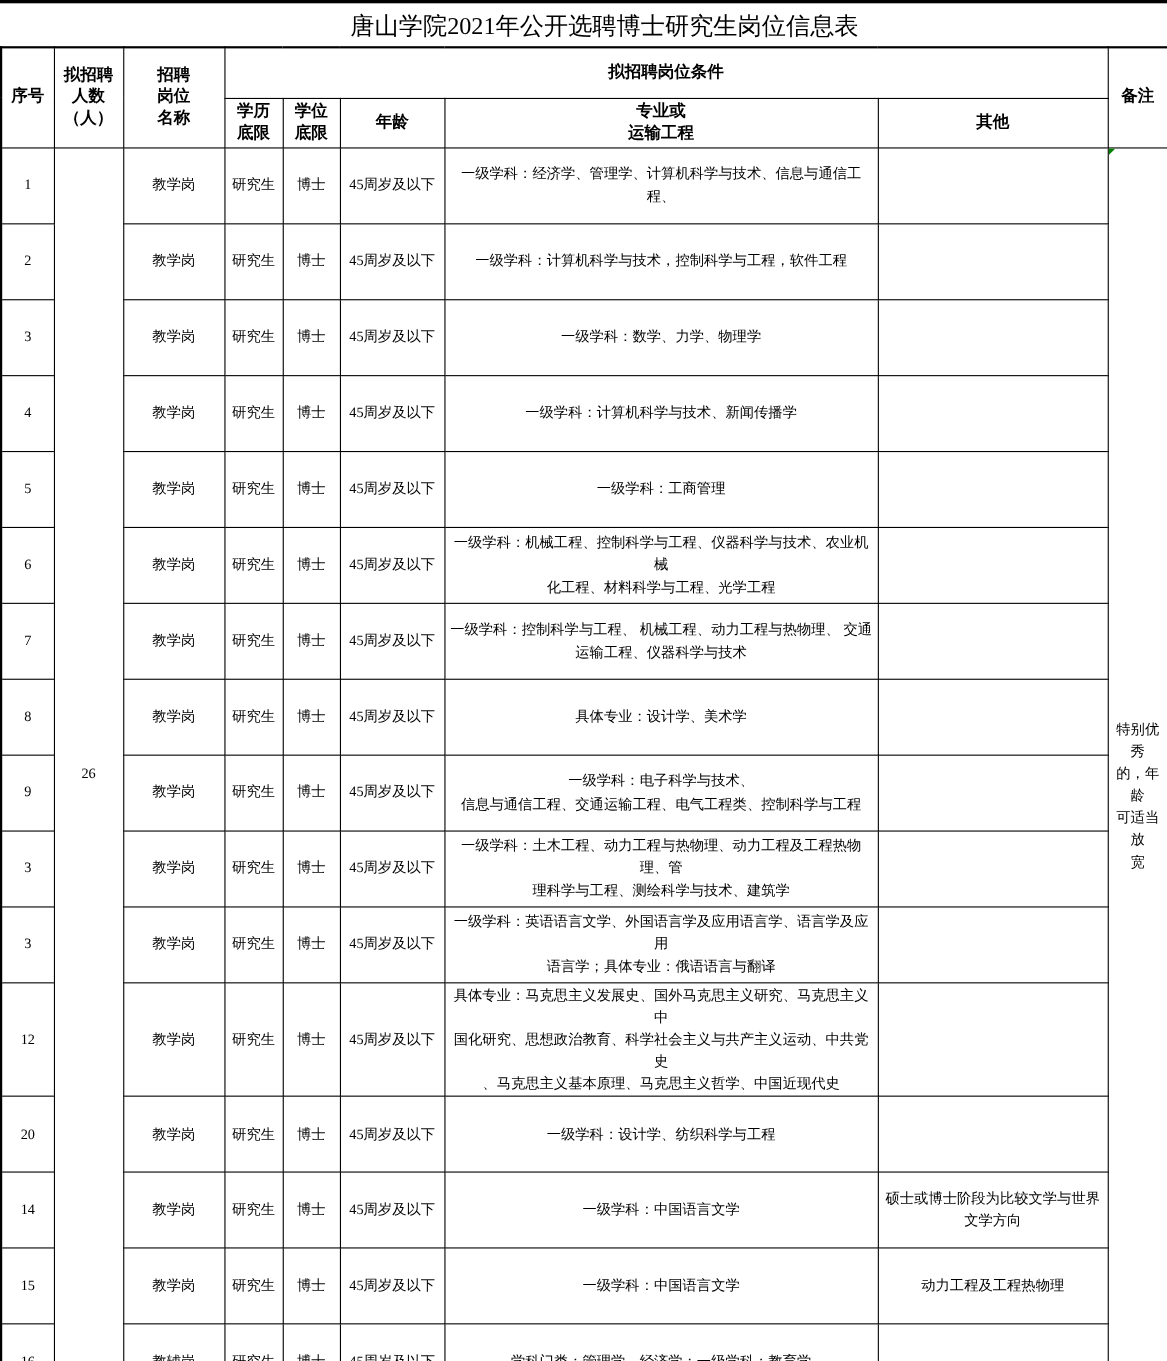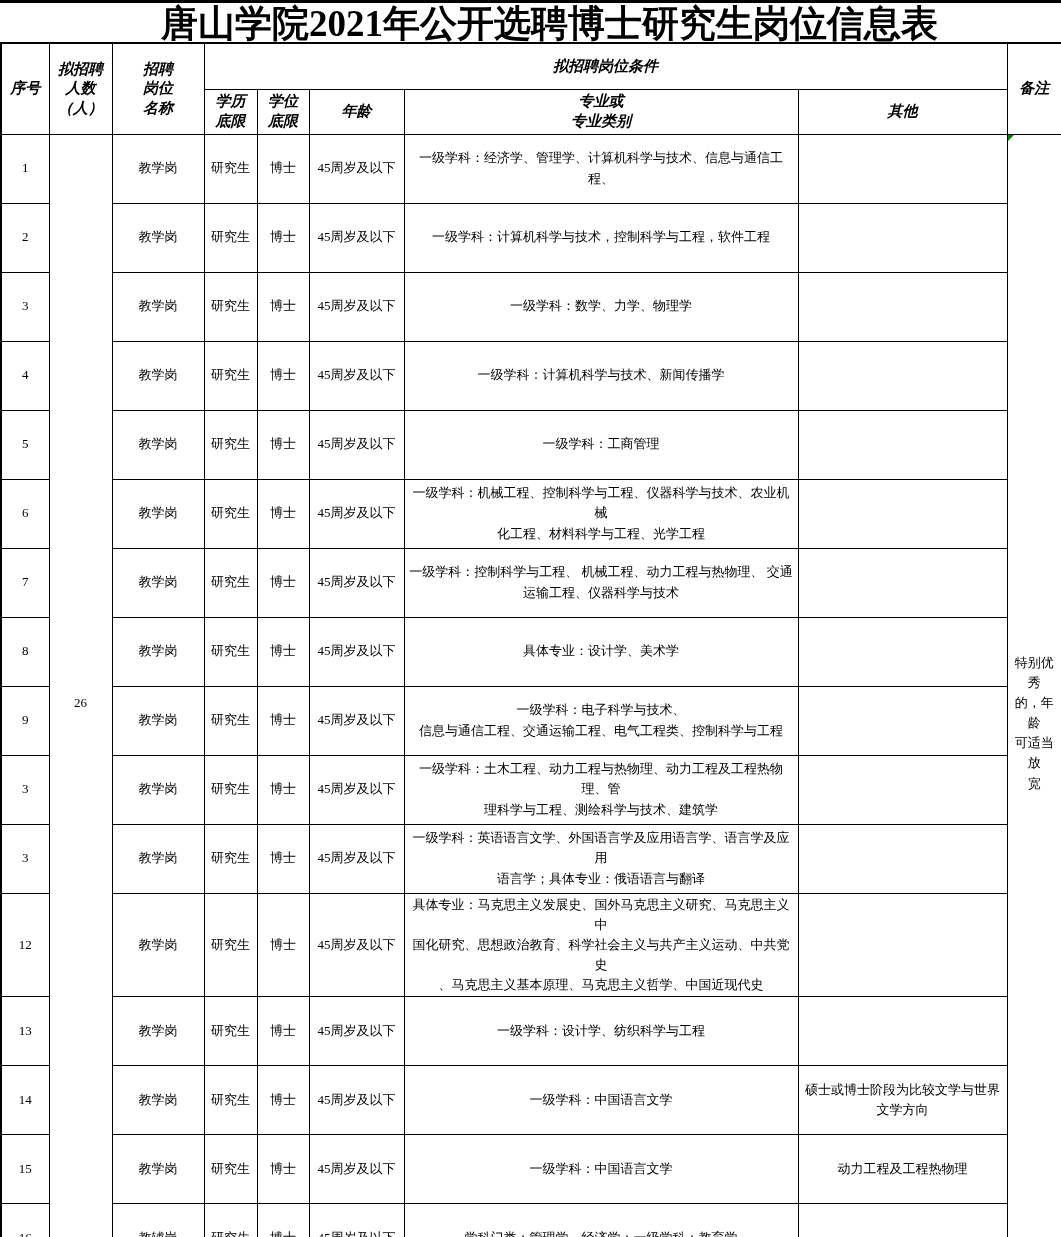--- a/index.html
+++ b/index.html
@@ -2,36 +2,36 @@
 <html><head>
 <meta charset="utf-8">
 <style>
   * { box-sizing: border-box; }
   html, body { margin: 0; padding: 0; background: #fff; }
   body { font-family: "Liberation Serif", serif; color: #000; }
   .sheet { width: 1061px; background: #fff; }
   .title {
     width: 1061px; height: 42px; line-height: 41px;
     border-top: 3px solid #000;
-    text-align: center; font-weight: bold; font-size: 37px;
+    text-align: center; font-weight: normal; font-size: 22px;
     white-space: nowrap; overflow: hidden; padding-left: 38px;
   }
   table.grid {
     width: 1061px; border-collapse: collapse; table-layout: fixed;
     border: 2px solid #000;
   }
   table.grid th, table.grid td {
     border: 1px solid #000;
     font-size: 13px; line-height: 1.55;
     text-align: center; vertical-align: middle;
     padding: 1px 3px;
     white-space: pre-line;
     overflow: hidden;
   }
-  table.grid th { font-weight: bold; font-size: 15px; line-height: 1.3; font-style: italic; }
+  table.grid th { font-weight: bold; font-size: 15px; line-height: 1.3; }
   thead tr.h1 { height: 46px; }
   thead tr.h2 { height: 45px; }
   tbody tr { height: 69px; }
   td.major { line-height: 1.6; }
   td.other-left { text-align: left; }
   td.remark-cell { position: relative; padding: 0 1px; }
   .err-tri {
     position: absolute; top: 0; left: 0;
     width: 0; height: 0;
     border-top: 6px solid #008000;
@@ -68,21 +68,21 @@
         <th colspan="5">拟招聘岗位条件</th>
         <th rowspan="2">备注</th>
       </tr>
       <tr class="h2">
         <th>学历
 底限</th>
         <th>学位
 底限</th>
         <th>年龄</th>
         <th>专业或
-专业类别</th>
+运输工程</th>
         <th>其他</th>
       </tr>
     </thead>
     <tbody>
       <tr>
         <td>1</td>
         <td rowspan="16">26</td>
         <td>教学岗</td>
         <td>研究生</td>
         <td>博士</td>
@@ -197,21 +197,21 @@
         <td>教学岗</td>
         <td>研究生</td>
         <td>博士</td>
         <td>45周岁及以下</td>
         <td class="major">具体专业：马克思主义发展史、国外马克思主义研究、马克思主义中
 国化研究、思想政治教育、科学社会主义与共产主义运动、中共党史
 、马克思主义基本原理、马克思主义哲学、中国近现代史</td>
         <td></td>
       </tr>
       <tr>
-        <td>13</td>
+        <td>20</td>
         <td>教学岗</td>
         <td>研究生</td>
         <td>博士</td>
         <td>45周岁及以下</td>
         <td class="major">一级学科：设计学、纺织科学与工程</td>
         <td></td>
       </tr>
       <tr>
         <td>14</td>
         <td>教学岗</td>

